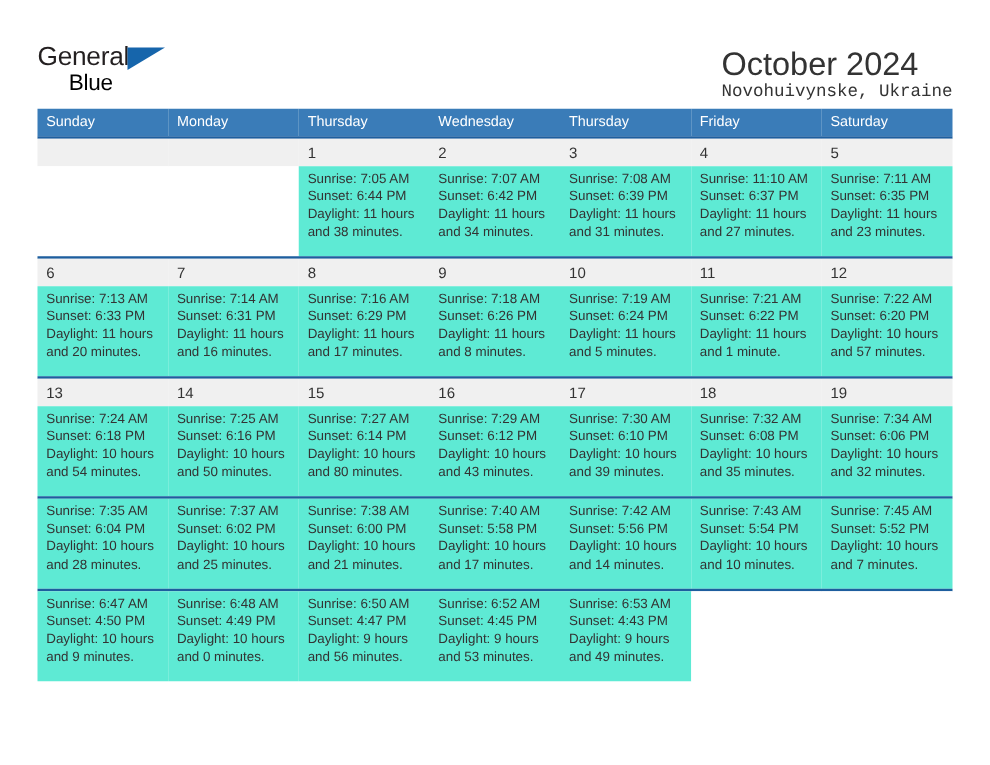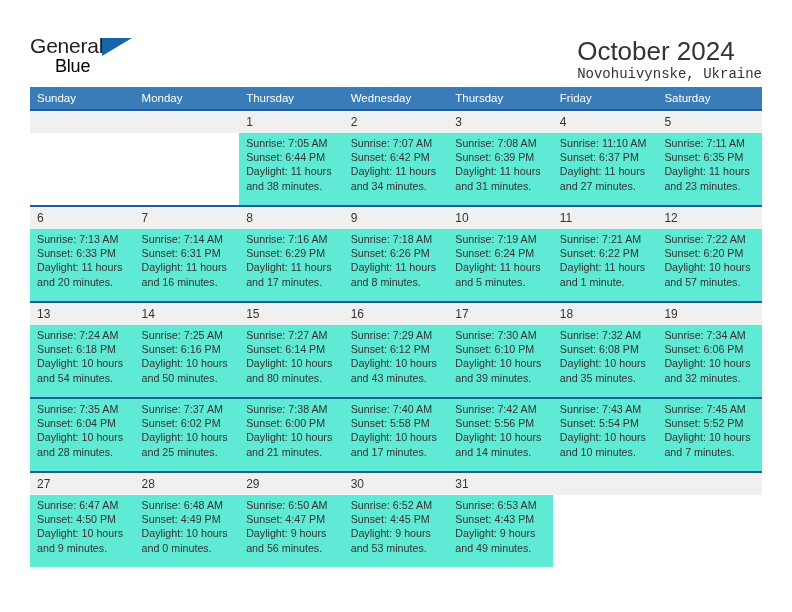--- a/index.html
+++ b/index.html
@@ -364,29 +364,20 @@
           <td>
             <span class="detail-line">Sunrise: 7:45 AM</span>
             <span class="detail-line">Sunset: 5:52 PM</span>
             <span class="detail-line">Daylight: 10 hours</span>
             <span class="detail-line">and 7 minutes.</span>
           </td>
         </tr>
         <tr class="wk-sep">
           <td colspan="7"></td>
         </tr>
-        <tr class="daynum-row">
-          <td>27</td>
-          <td>28</td>
-          <td>29</td>
-          <td>30</td>
-          <td>31</td>
-          <td class="empty"></td>
-          <td class="empty"></td>
-        </tr>
         <tr class="detail-row">
           <td>
             <span class="detail-line">Sunrise: 6:47 AM</span>
             <span class="detail-line">Sunset: 4:50 PM</span>
             <span class="detail-line">Daylight: 10 hours</span>
             <span class="detail-line">and 9 minutes.</span>
           </td>
           <td>
             <span class="detail-line">Sunrise: 6:48 AM</span>
             <span class="detail-line">Sunset: 4:49 PM</span>

